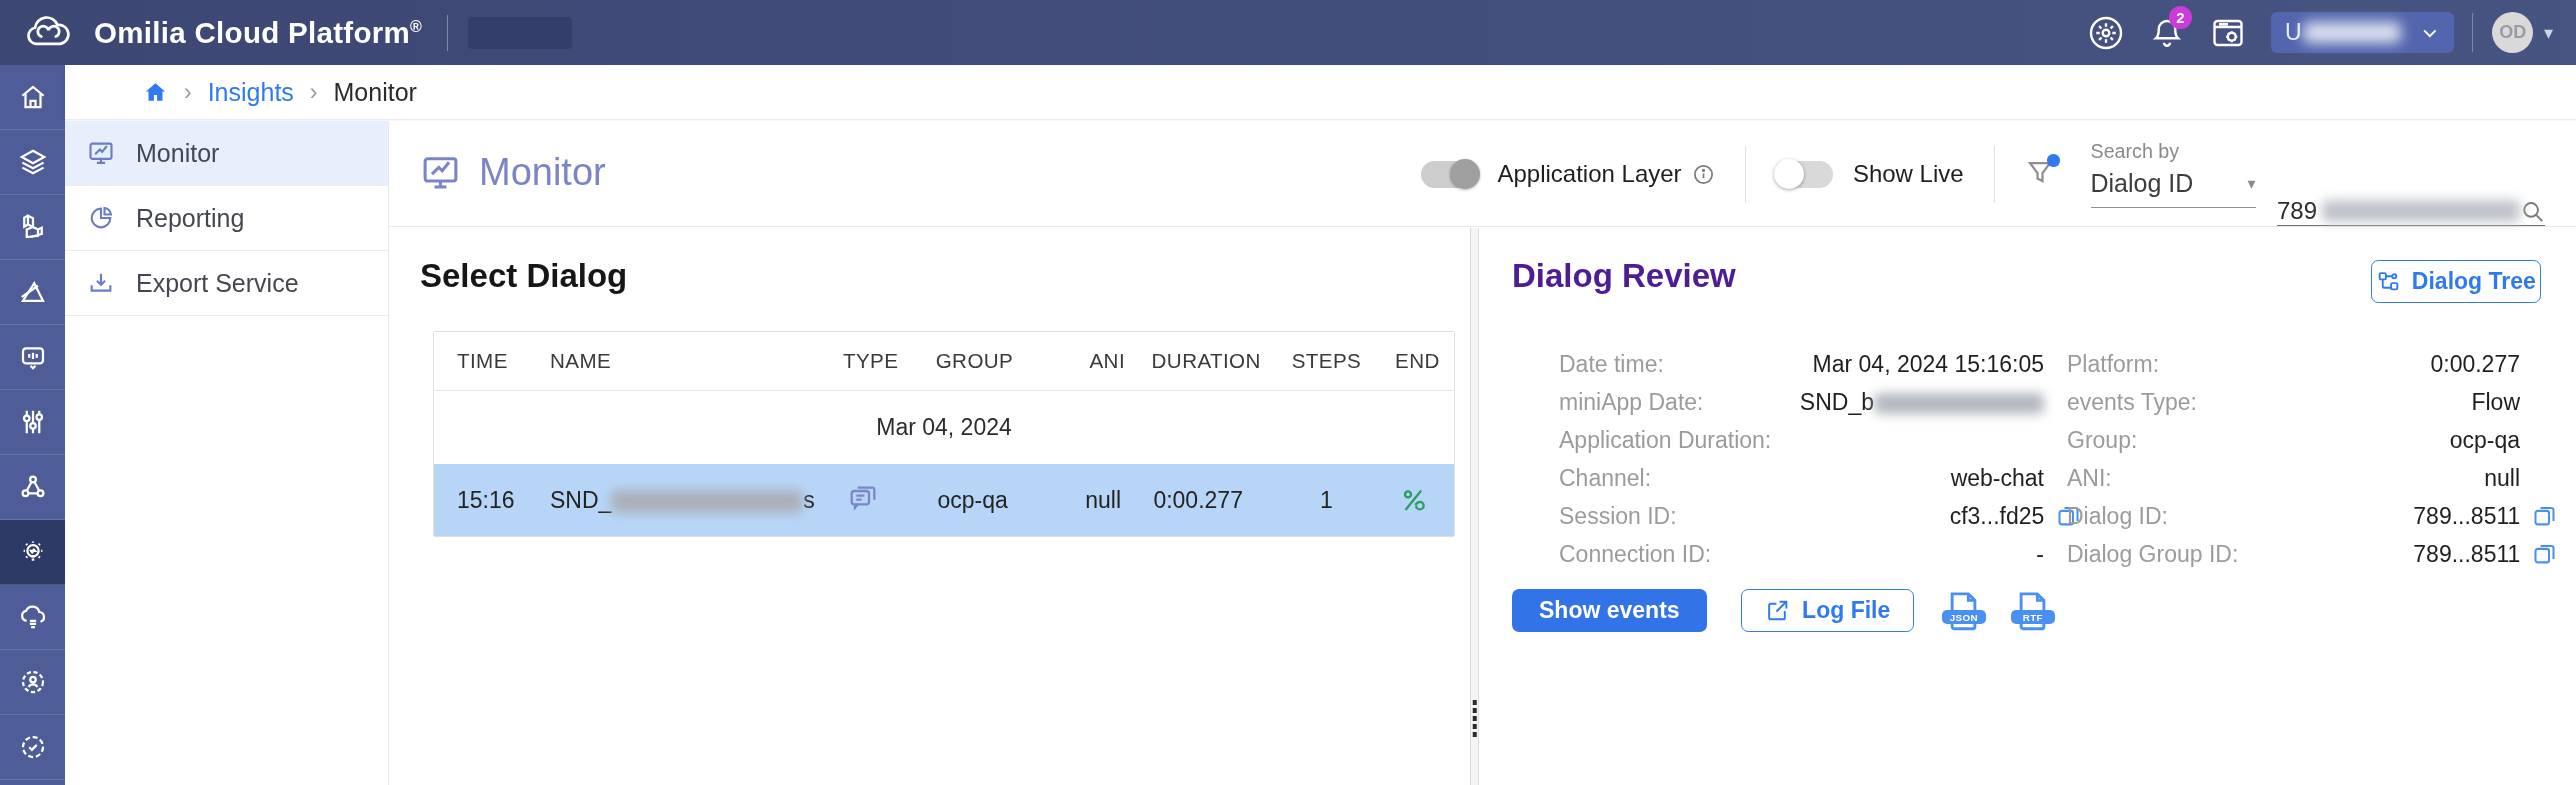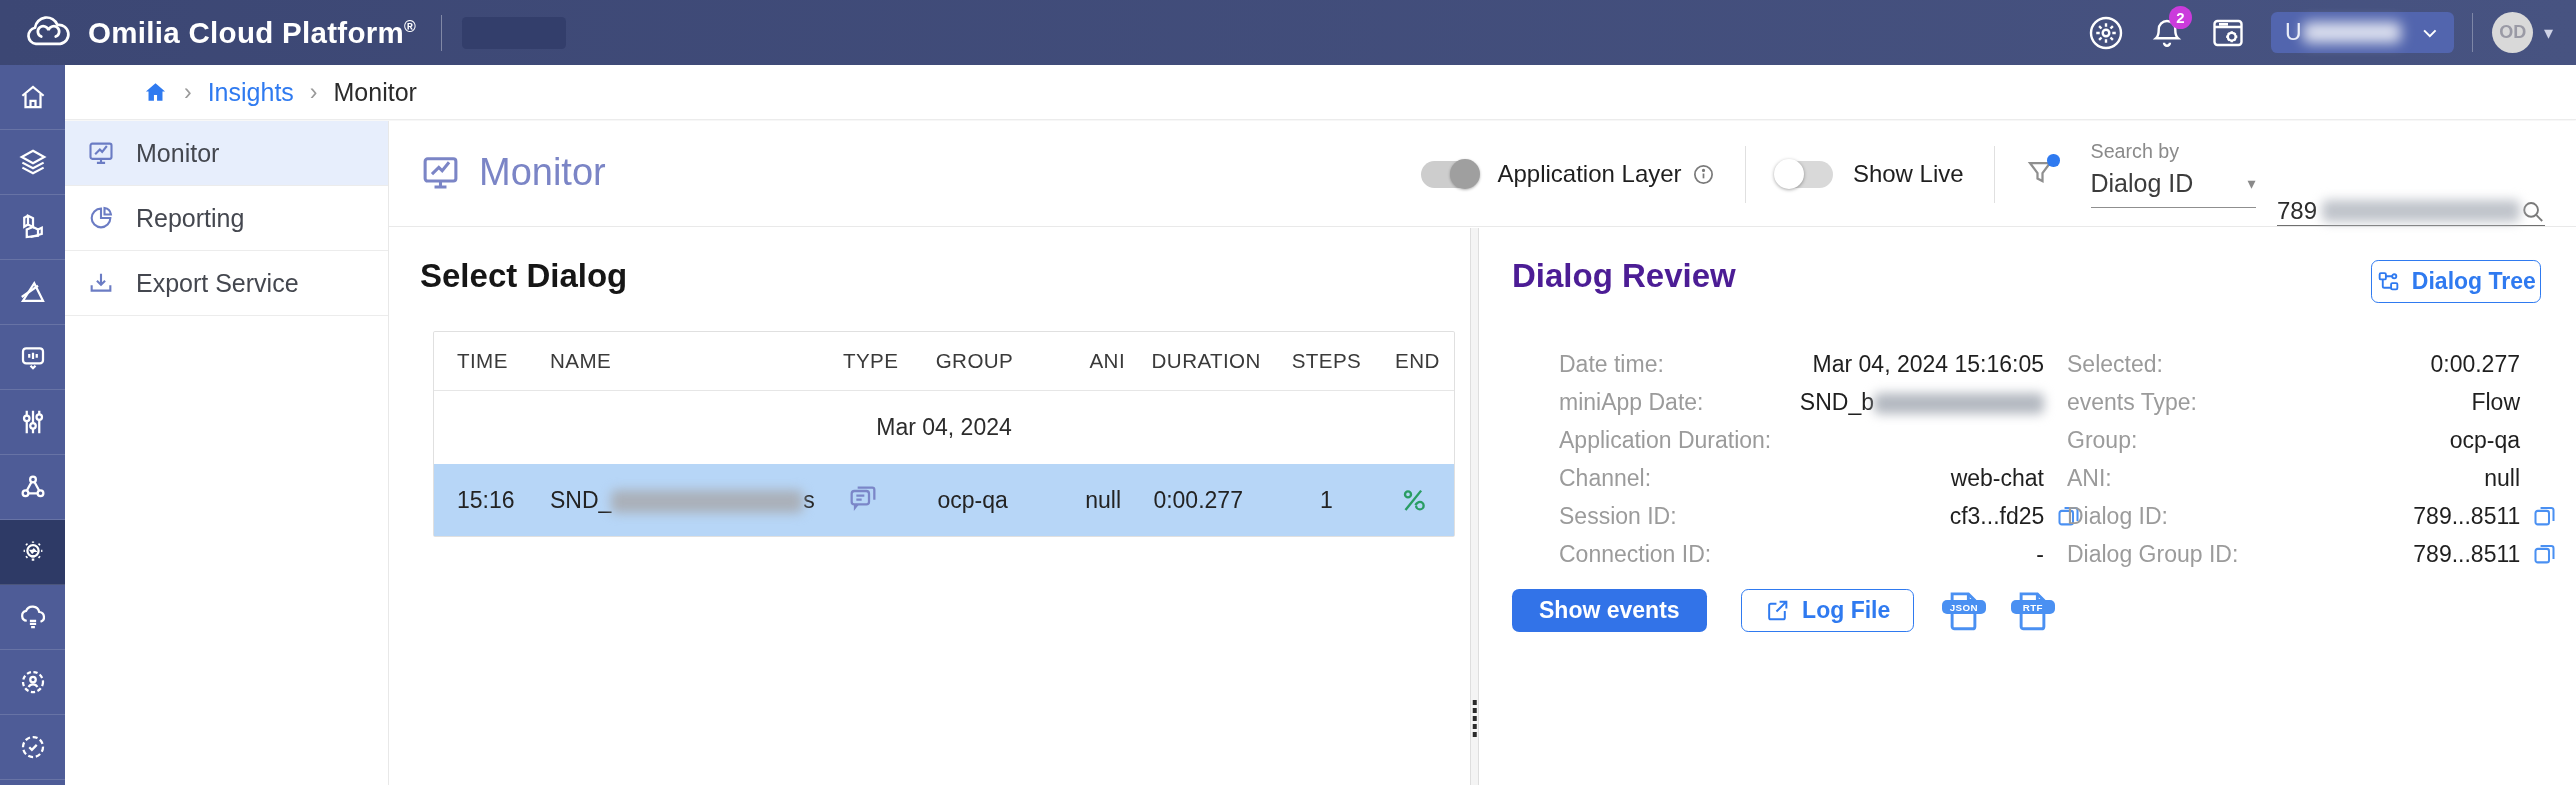--- a/index.html
+++ b/index.html
@@ -3,21 +3,21 @@
 <meta charset="utf-8">
 <style>
   * { margin:0; padding:0; box-sizing:border-box; }
   html,body { width:2576px; height:785px; overflow:hidden; background:#fff;
     font-family:"Liberation Sans","DejaVu Sans",sans-serif; }
   #app { position:relative; width:2576px; height:785px; }
 
   
   .topbar { position:absolute; left:0; top:0; width:2576px; height:65px;
     background:linear-gradient(90deg,#3c4774,#475381); display:flex; align-items:center; color:#fff; }
-  .brand { display:flex; align-items:center; gap:16px; margin-left:25px; }
+  .brand { display:flex; align-items:center; gap:22px; margin-left:25px; }
   .brand-text { font-size:29.5px; font-weight:bold; letter-spacing:0.3px; }
   .brand-text sup { font-size:16px; }
   .tb-divider { width:0.9px; height:36px; background:rgba(255,255,255,0.35); margin:0 19.7px 0 25px; }
   .tb-redact { width:104px; height:32px; border-radius:4.5px; background:#333e6b; }
   .tb-right { position:absolute; right:0; top:0; height:65px; display:flex; align-items:center; }
   .tb-icon { width:36px; height:36px; color:#fff; margin-right:25px; position:relative; cursor:pointer; }
   .badge { position:absolute; top:-9px; right:-7.2px; min-width:23px; height:23px; border-radius:11.6px;
     background:#cb3bdc; color:#fff; font-size:15px; font-weight:bold; display:flex; align-items:center; justify-content:center; padding:0 5.4px; }
   .user-chip { height:41px; width:183px; background:#5265ae; border-radius:6.3px; display:flex; align-items:center;
     padding:0 14.3px; margin-right:18px; cursor:pointer; }
@@ -125,21 +125,21 @@
   .copy-ic { width:27px; height:27px; color:#4a90f2; margin-left:10.7px; margin-right:-38px; flex:0 0 auto; cursor:pointer; }
   .mini-redact { width:170px; height:21.5px; background:#b4b9c1; }
   .dr-buttons { position:absolute; left:1123px; top:468px; display:flex; align-items:center; }
   .btn-primary { height:43px; padding:0 27px; background:#3273e8; border:none; border-radius:7.2px; color:#fff;
     font-size:23px; font-weight:bold; cursor:pointer; font-family:inherit; }
   .btn-outline { height:43px; padding:0 23px; margin-left:34px; background:#fff; border:1.8px solid #2f7af0;
     border-radius:7.2px; color:#2f7af0; font-size:23px; font-weight:bold; display:flex; align-items:center; gap:12.5px;
     cursor:pointer; font-family:inherit; }
   .btn-outline svg { width:25px; height:25px; }
   .file-btn { width:39px; height:43px; color:#4a90f2; margin-left:30px; position:relative; cursor:pointer; }
-  .file-btn .pill { position:absolute; bottom:18px; left:-2.7px; right:-2.7px; height:14px; background:#4a90f2;
+  .file-btn .pill { position:absolute; bottom:8px; left:-2.7px; right:-2.7px; height:14px; background:#4a90f2;
     border-radius:5px; color:#fff; font-size:9.8px; font-weight:bold; display:flex; align-items:center; justify-content:center; letter-spacing:0.4px; }
   .search-redact { width:210px; height:21.5px; background:#c0c4cb; margin-left:5.4px; }
 </style>
 </head>
 <body>
 
 <div id="app">
 
   <div class="topbar">
     <div class="brand">
@@ -421,21 +421,21 @@
     </div>
 
     <div class="fields">
 
       <div class="frow">
         <div class="fcell left">
           <span class="lab">Date time:</span>
           <span class="val">Mar 04, 2024 15:16:05</span>
         </div>
         <div class="fcell right">
-          <span class="lab">Selected:</span>
+          <span class="lab">Platform:</span>
           <span class="val">0:00.277</span>
         </div>
       </div>
 
       <div class="frow">
         <div class="fcell left">
           <span class="lab">miniApp Date:</span>
           <span class="val"><span>SND_b</span><span class="redact mini-redact"></span></span>
         </div>
         <div class="fcell right">

